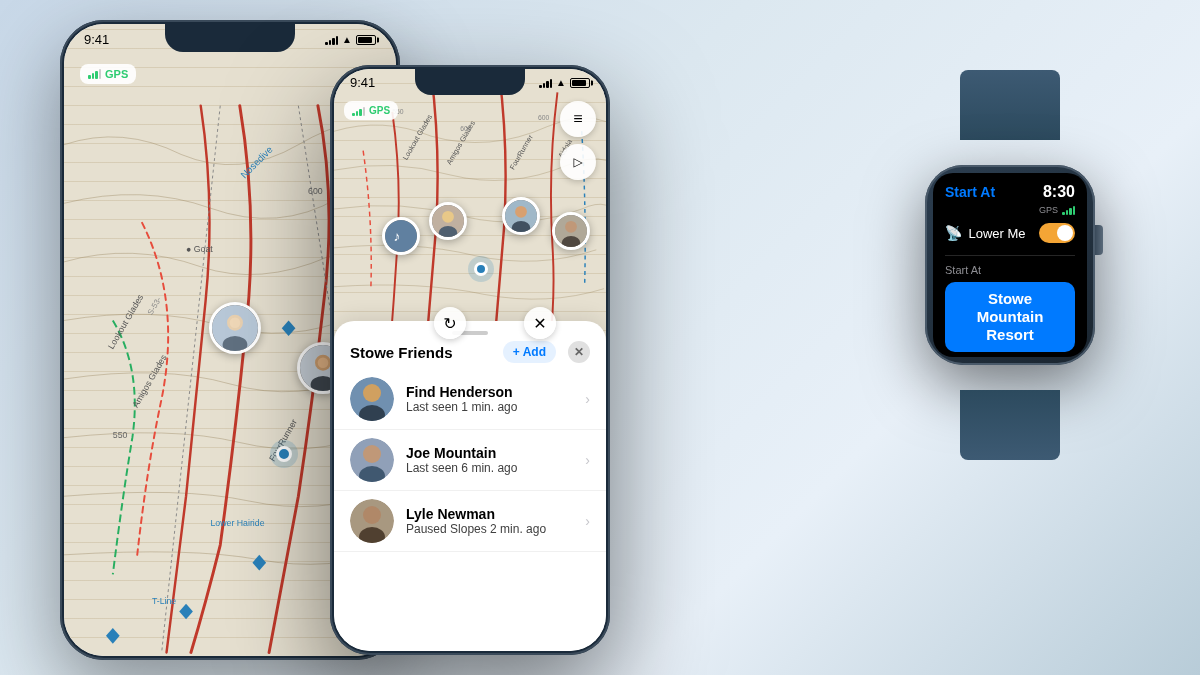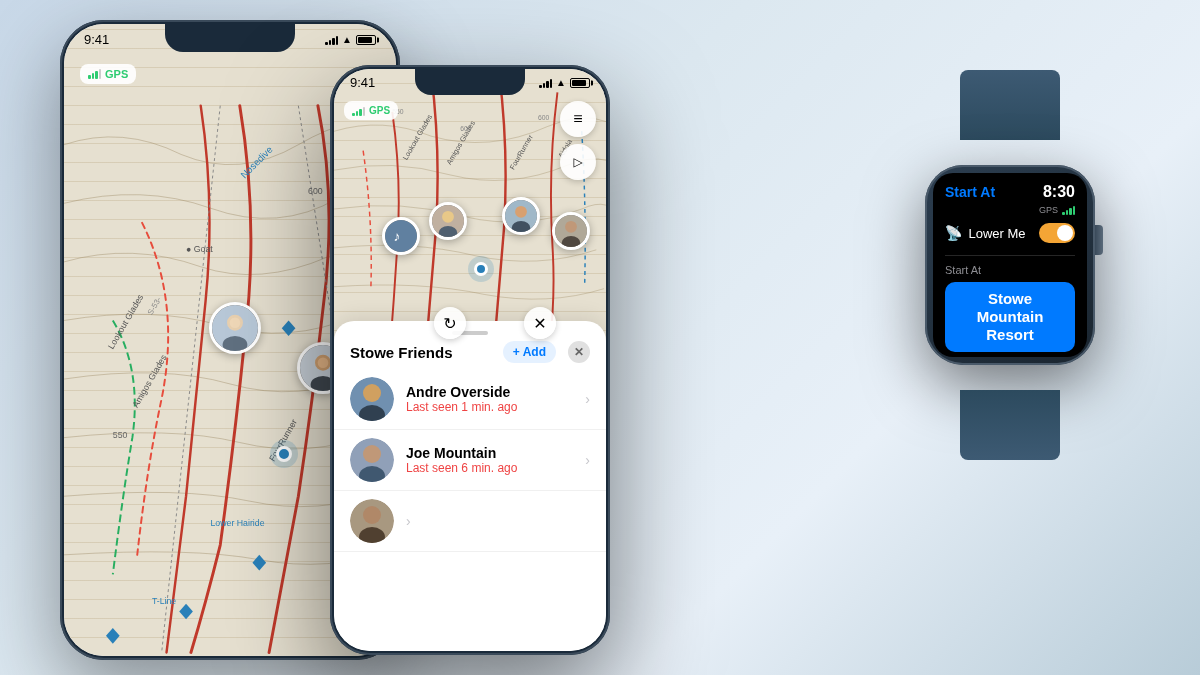--- a/index.html
+++ b/index.html
@@ -265,21 +265,21 @@
     .friend-info { flex: 1; }
 
     .friend-name {
       font-size: 14px;
       font-weight: 600;
       color: #000;
     }
 
     .friend-status {
       font-size: 12px;
-      color: #ef4444;
+      color: #404040;
     }
 
     .friend-chevron {
       color: #c7c7cc;
       font-size: 14px;
     }
 
     
     .map-btn {
       position: absolute;
@@ -760,21 +760,21 @@
 
       <div class="friend-row">
         <div class="friend-avatar">
           <svg viewBox="0 0 44 44">
               <circle cx="22" cy="22" r="22" fill="#7090b0"></circle>
               <circle cx="22" cy="16" r="9" fill="#d0a060"></circle>
               <ellipse cx="22" cy="38" rx="13" ry="10" fill="#304050"></ellipse>
             </svg>
         </div>
         <div class="friend-info">
-          <div class="friend-name">Andre Overside</div>
+          <div class="friend-name">Find Henderson</div>
           <div class="friend-status">Last seen 1 min. ago</div>
         </div>
         <div class="friend-chevron">›</div>
       </div>
 
       <div class="friend-row">
         <div class="friend-avatar">
           <svg viewBox="0 0 44 44">
               <circle cx="22" cy="22" r="22" fill="#90a0b8"></circle>
               <circle cx="22" cy="16" r="9" fill="#c09878"></circle>
@@ -788,20 +788,24 @@
         <div class="friend-chevron">›</div>
       </div>
 
       <div class="friend-row">
         <div class="friend-avatar">
           <svg viewBox="0 0 44 44">
               <circle cx="22" cy="22" r="22" fill="#a89880"></circle>
               <circle cx="22" cy="16" r="9" fill="#b08868"></circle>
               <ellipse cx="22" cy="38" rx="13" ry="10" fill="#504030"></ellipse>
             </svg>
+        </div>
+        <div class="friend-info">
+          <div class="friend-name">Lyle Newman</div>
+          <div class="friend-status">Paused Slopes 2 min. ago</div>
         </div>
         <div class="friend-chevron">›</div>
       </div>
     </div>
   </div>
 </div>
 
 <div class="watch">
   <div class="watch-band-top"></div>
   <div class="watch-body">

